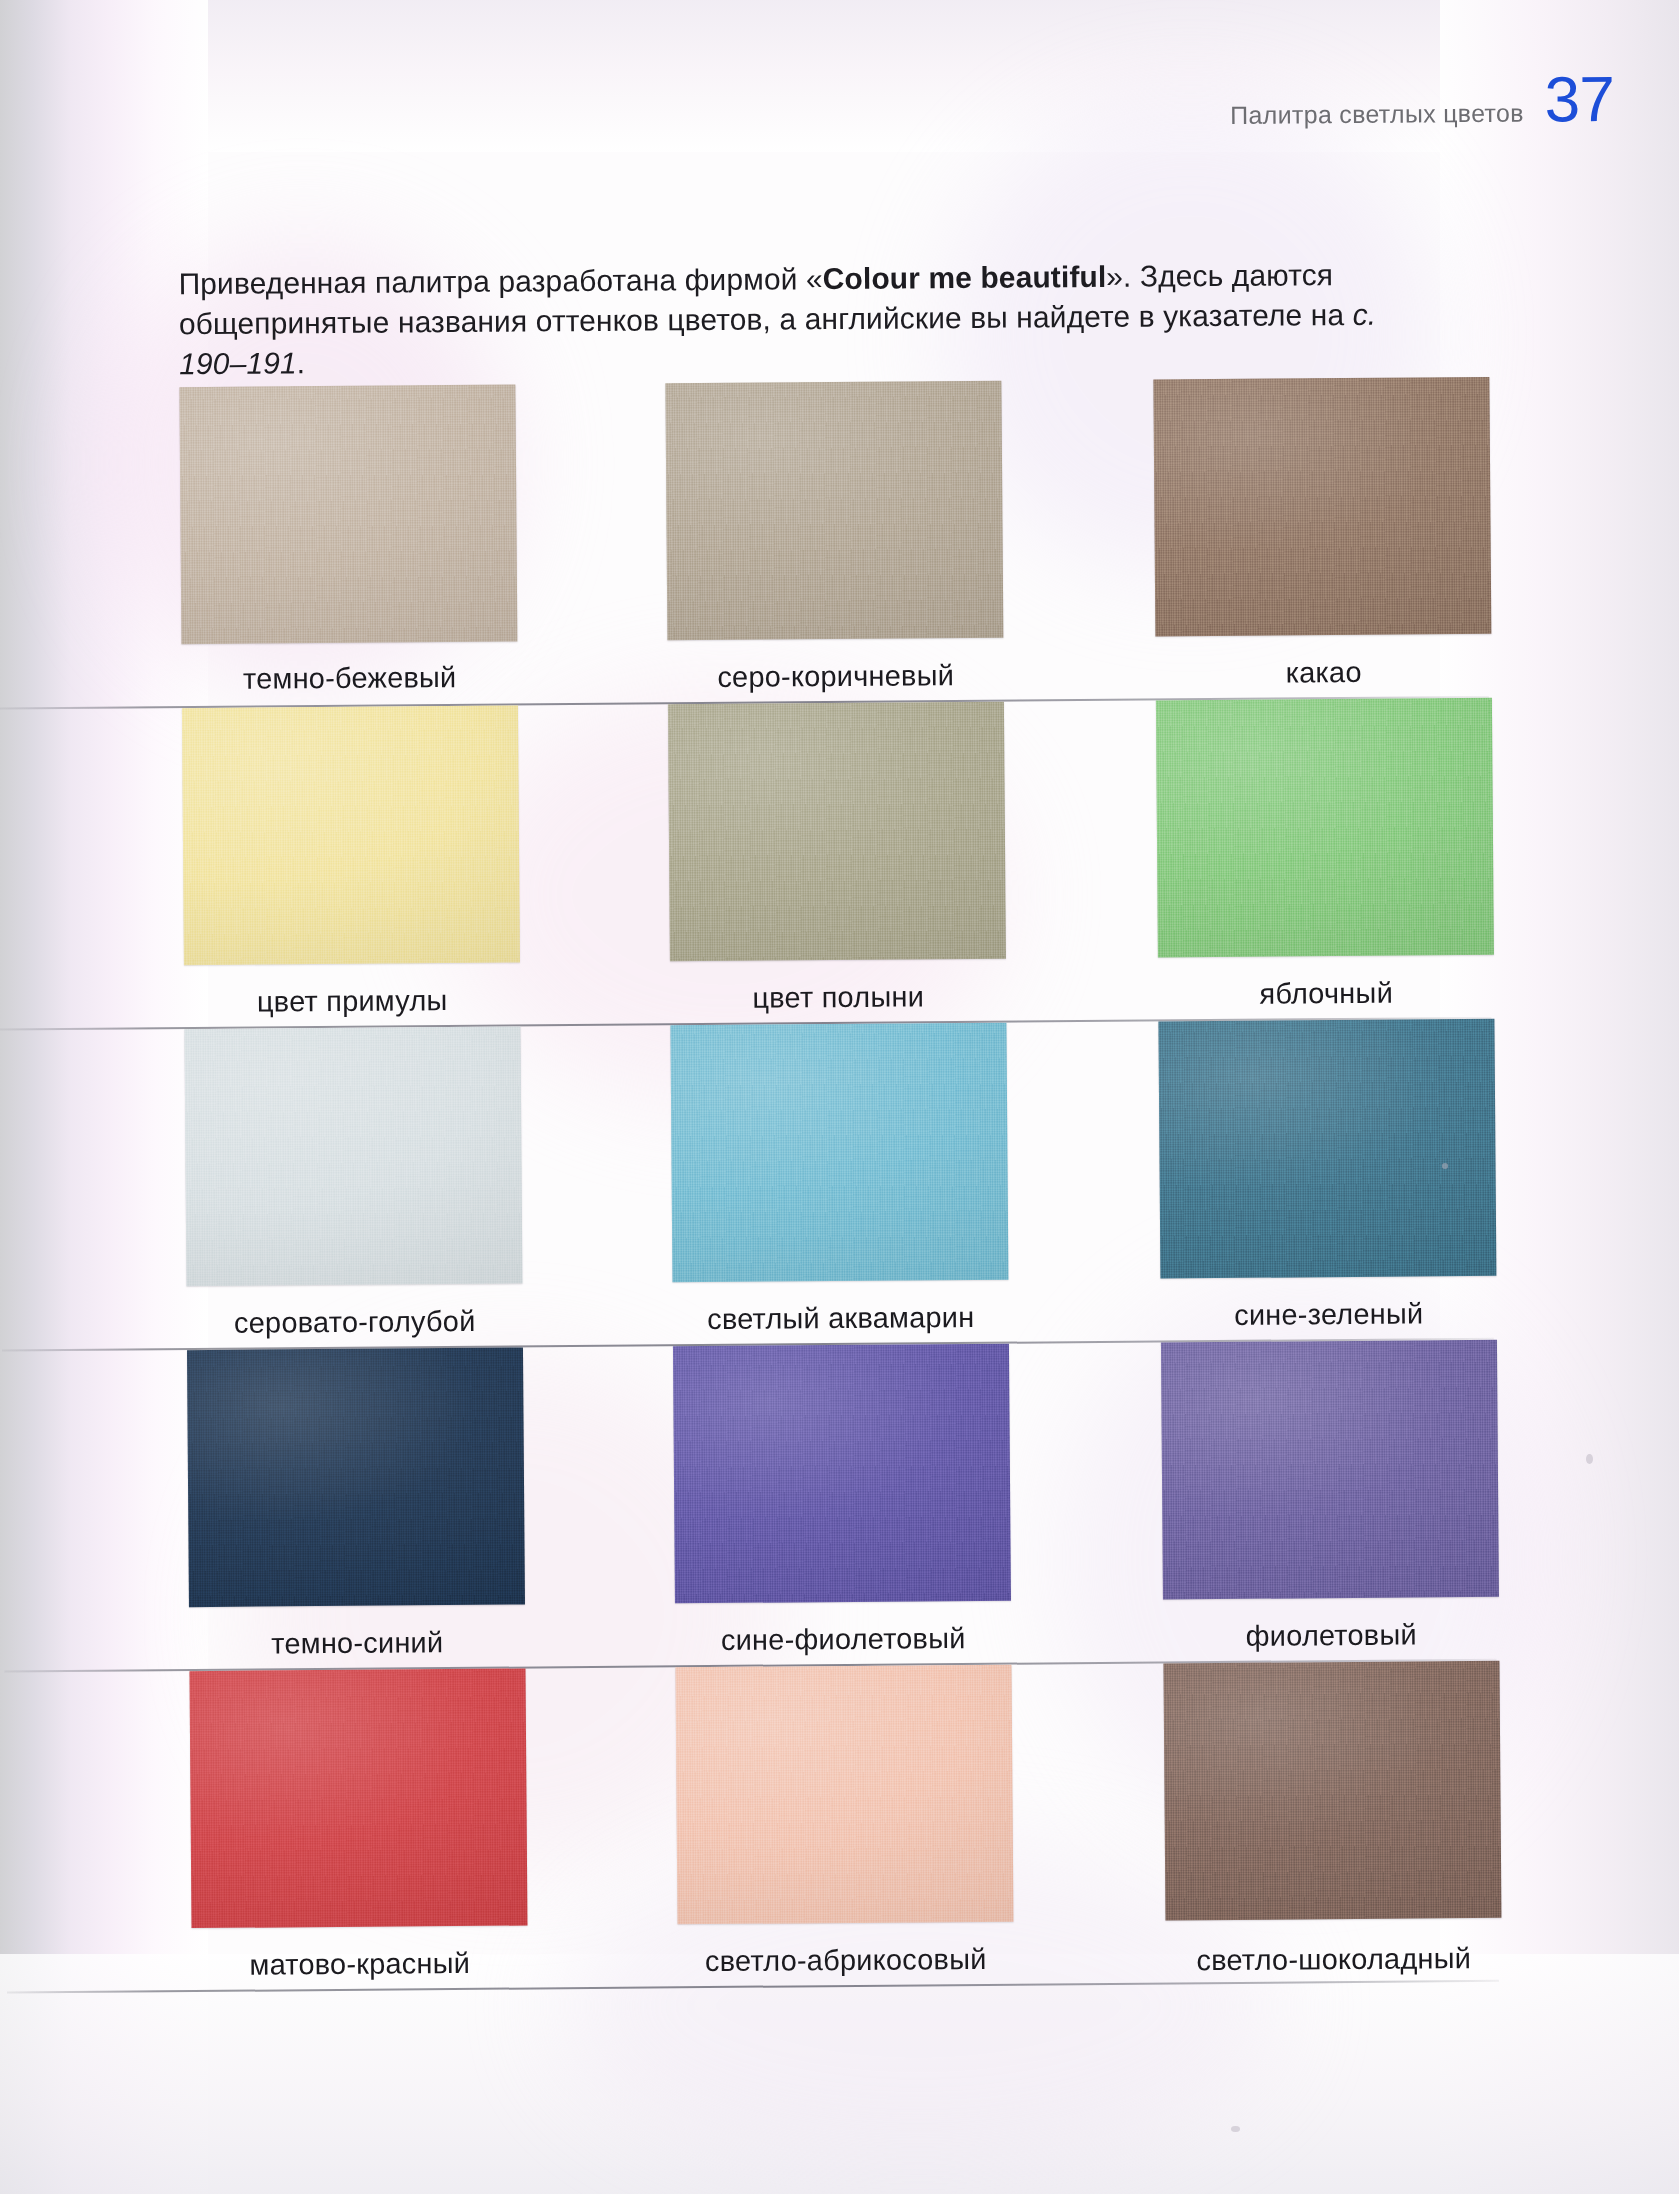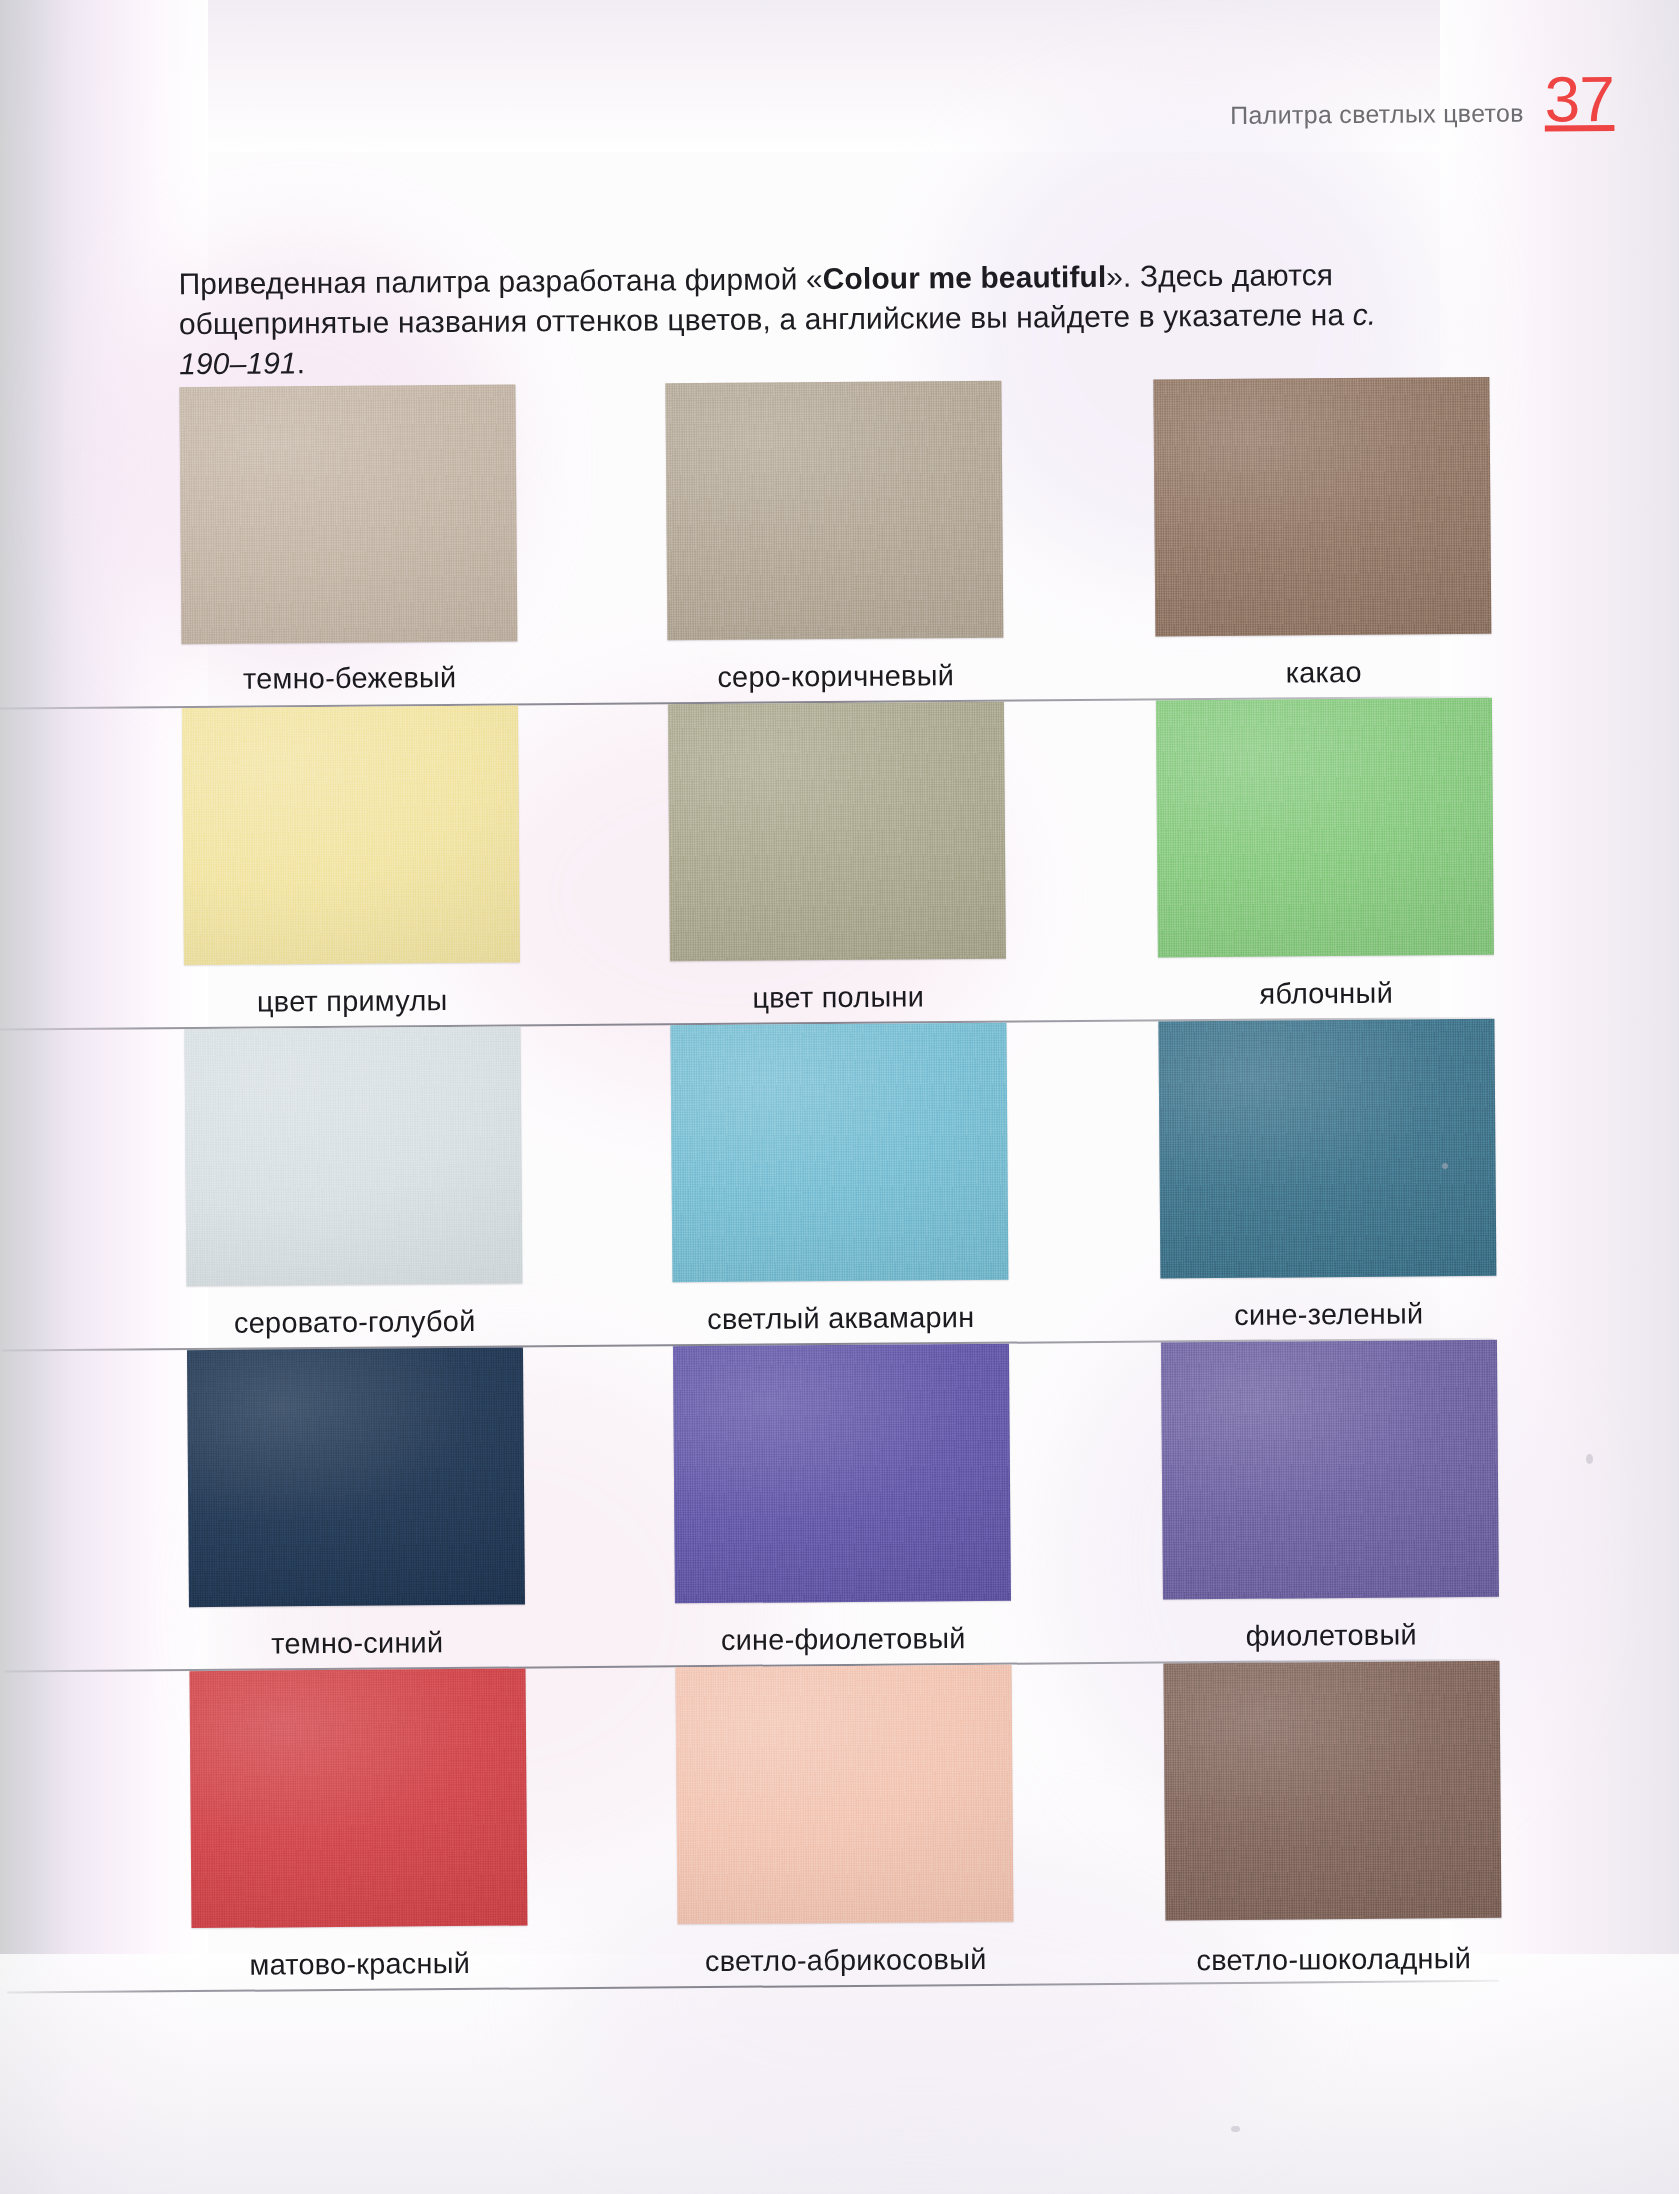--- a/index.html
+++ b/index.html
@@ -87,25 +87,24 @@
     gap: 21px;
   }
   #running-head .rh-text {
     font-size: 25px;
     color: #6d6d72;
     letter-spacing: 0.3px;
     white-space: nowrap;
   }
   #running-head .rh-folio {
     font-size: 64px;
-    color: #ef4444;
+    color: #1d4ed8;
     font-weight: 400;
     line-height: .9;
     letter-spacing: -0.8px;
-    text-decoration: underline;
   }
 
   
   #intro {
     position: absolute;
     left: 185px;
     top: 229px;
     width: 1215px;
     font-size: 30px;
     line-height: 1.33;

